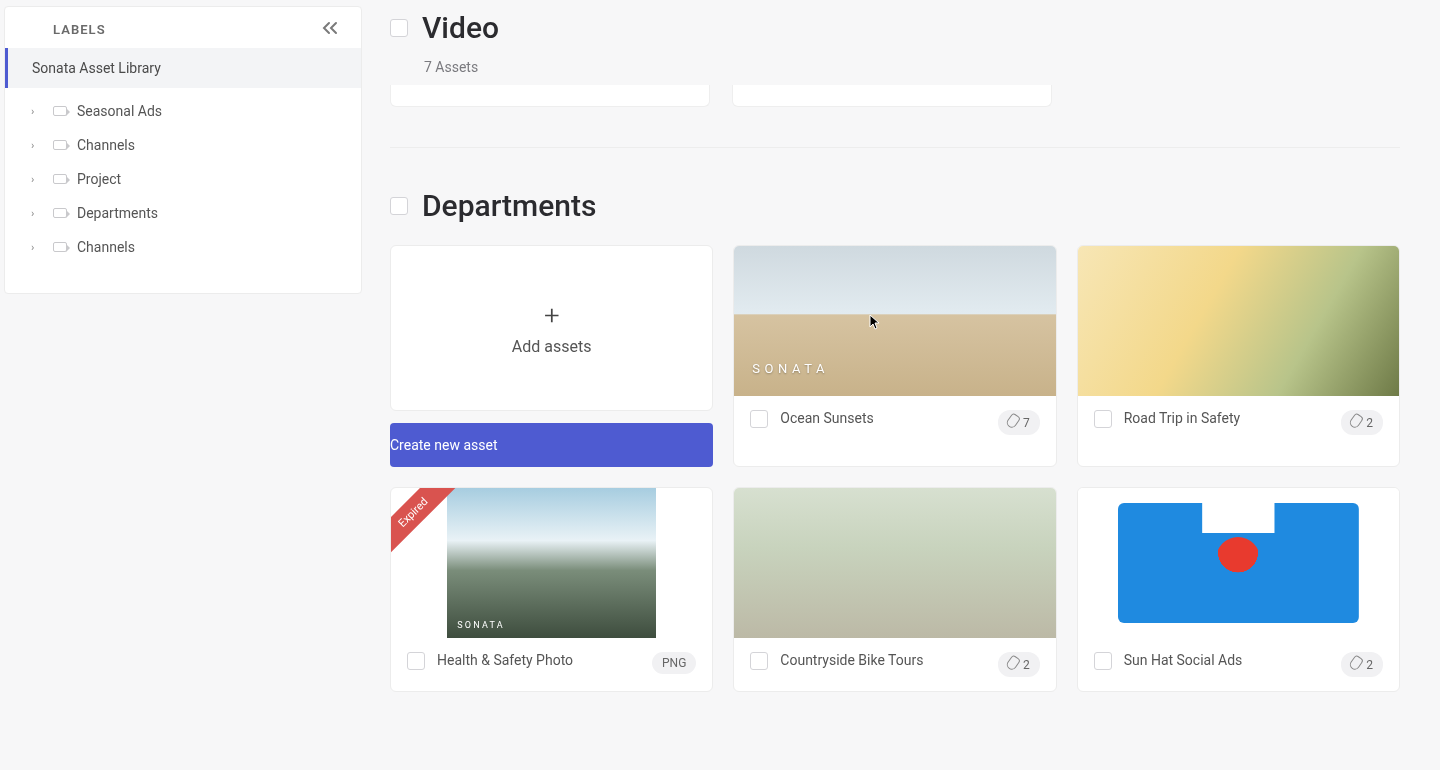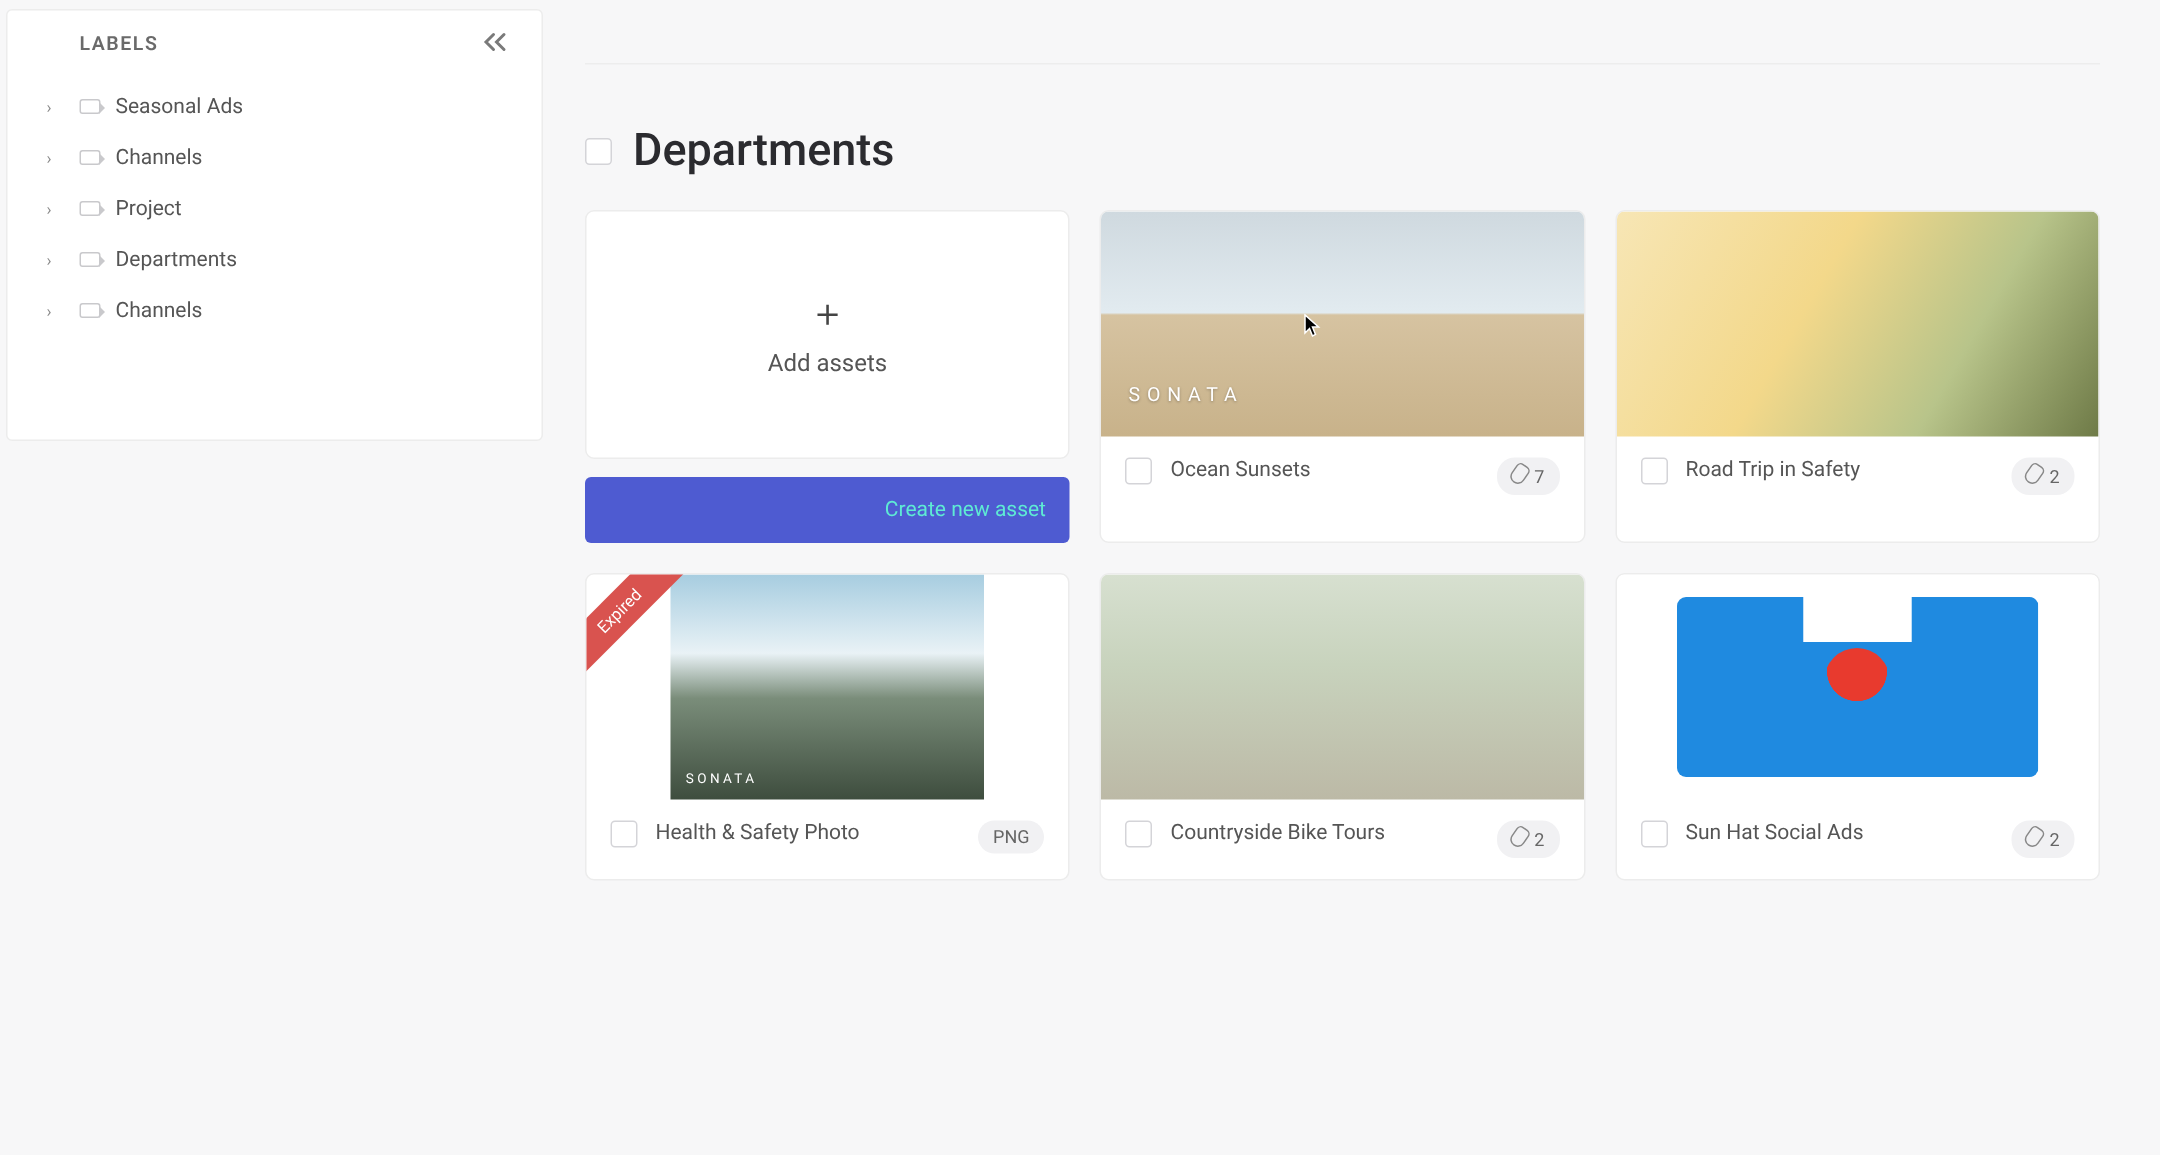--- a/index.html
+++ b/index.html
@@ -139,23 +139,23 @@
     cursor:pointer;
   }
   .plus {
     font-size: 26px;
     color:#444;
     line-height:1;
   }
   .create-btn {
     margin-top: 12px;
     background:#4e5bd1;
-    color:#5eead4;
-    text-align:right;
-    padding: 14px 16px;
+    color:#ffffff;
+    text-align:left;
+    padding: 14px 0;
     border-radius:4px;
     font-size:14px;
     cursor:pointer;
   }
   .first-col { display:flex; flex-direction:column; }
   .asset-card {
     background:#fff;
     border:1px solid #ececec;
     border-radius:6px;
     overflow:hidden;
@@ -268,20 +268,21 @@
 
 <aside class="sidebar">
   <div class="sidebar-header">
     <span class="sidebar-header-title">LABELS</span>
     <span class="collapse-btn">
       <svg width="18" height="14" viewBox="0 0 18 14">
           <path d="M8 2 L3 7 L8 12 M15 2 L10 7 L15 12" stroke="#7a7a7a" stroke-width="2" fill="none" stroke-linecap="round"></path>
         </svg>
     </span>
   </div>
+  <div class="library-row">Sonata Asset Library</div>
   <ul class="tree-list">
     <li class="tree-item">
       <span class="chev">›</span>
       <span class="tag-icon"></span>
       <span>Seasonal Ads</span>
     </li>
     <li class="tree-item">
       <span class="chev">›</span>
       <span class="tag-icon"></span>
       <span>Channels</span>
@@ -299,20 +300,31 @@
     <li class="tree-item">
       <span class="chev">›</span>
       <span class="tag-icon"></span>
       <span>Channels</span>
     </li>
   </ul>
 </aside>
 
 <main class="main">
 
+  <section class="section">
+    <div class="section-head">
+      <span class="section-check"></span>
+      <h2 class="section-title">Video</h2>
+    </div>
+    <div class="section-sub">7 Assets</div>
+    <div class="video-placeholder-row">
+      <div class="video-placeholder"></div>
+      <div class="video-placeholder"></div>
+    </div>
+  </section>
 
   <div class="divider"></div>
 
   <section class="section">
     <div class="section-head">
       <span class="section-check"></span>
       <h2 class="section-title">Departments</h2>
     </div>
 
     <div class="grid">

